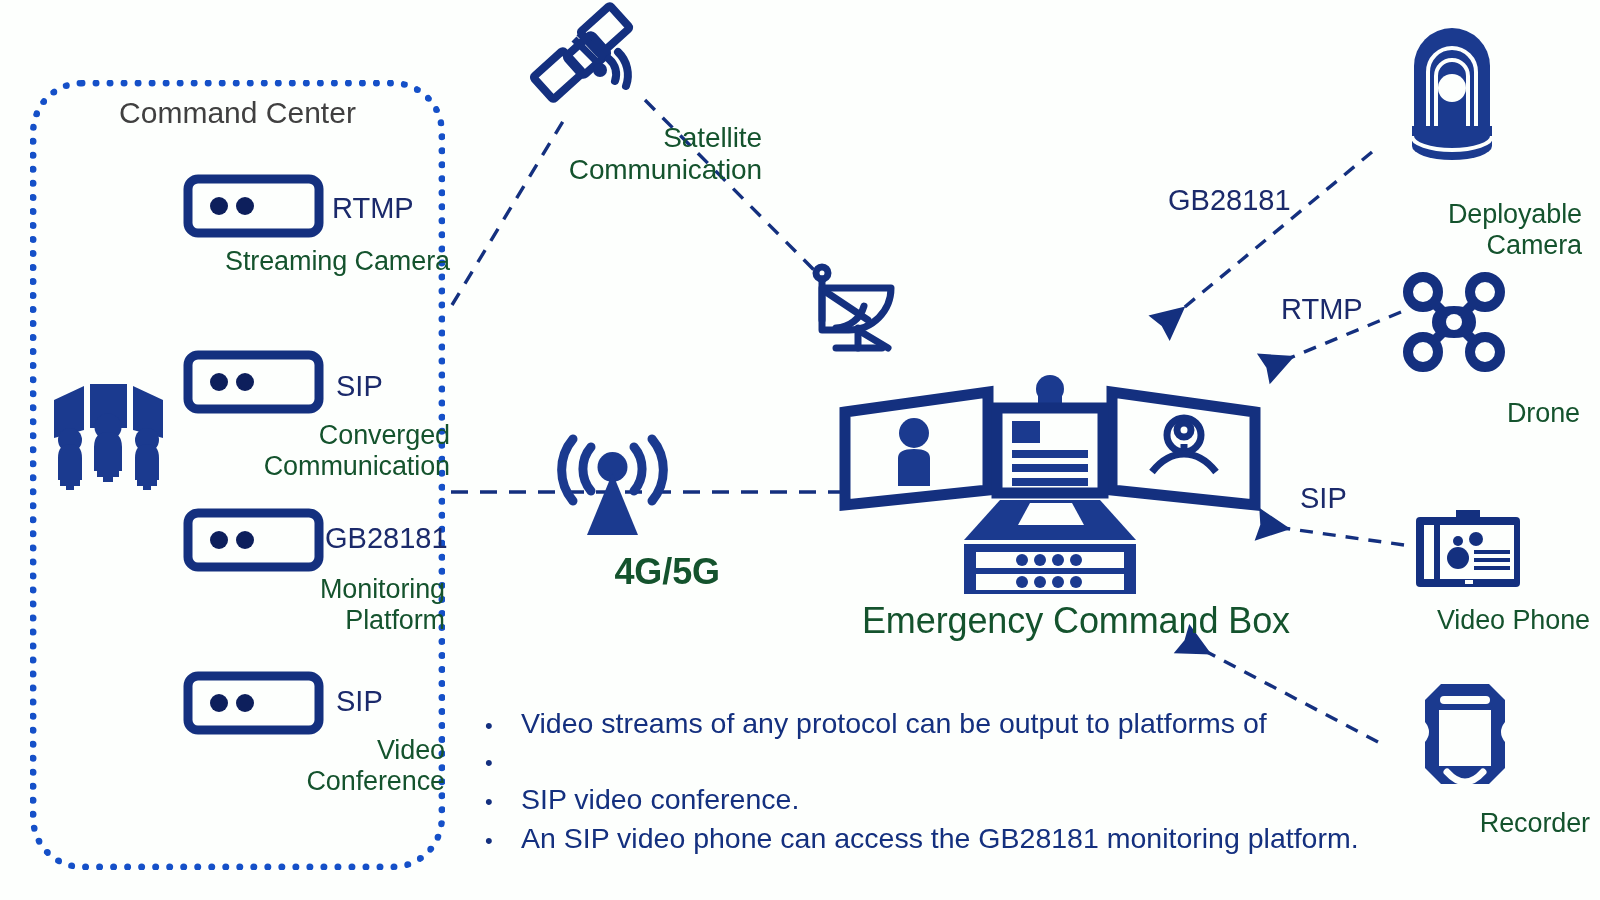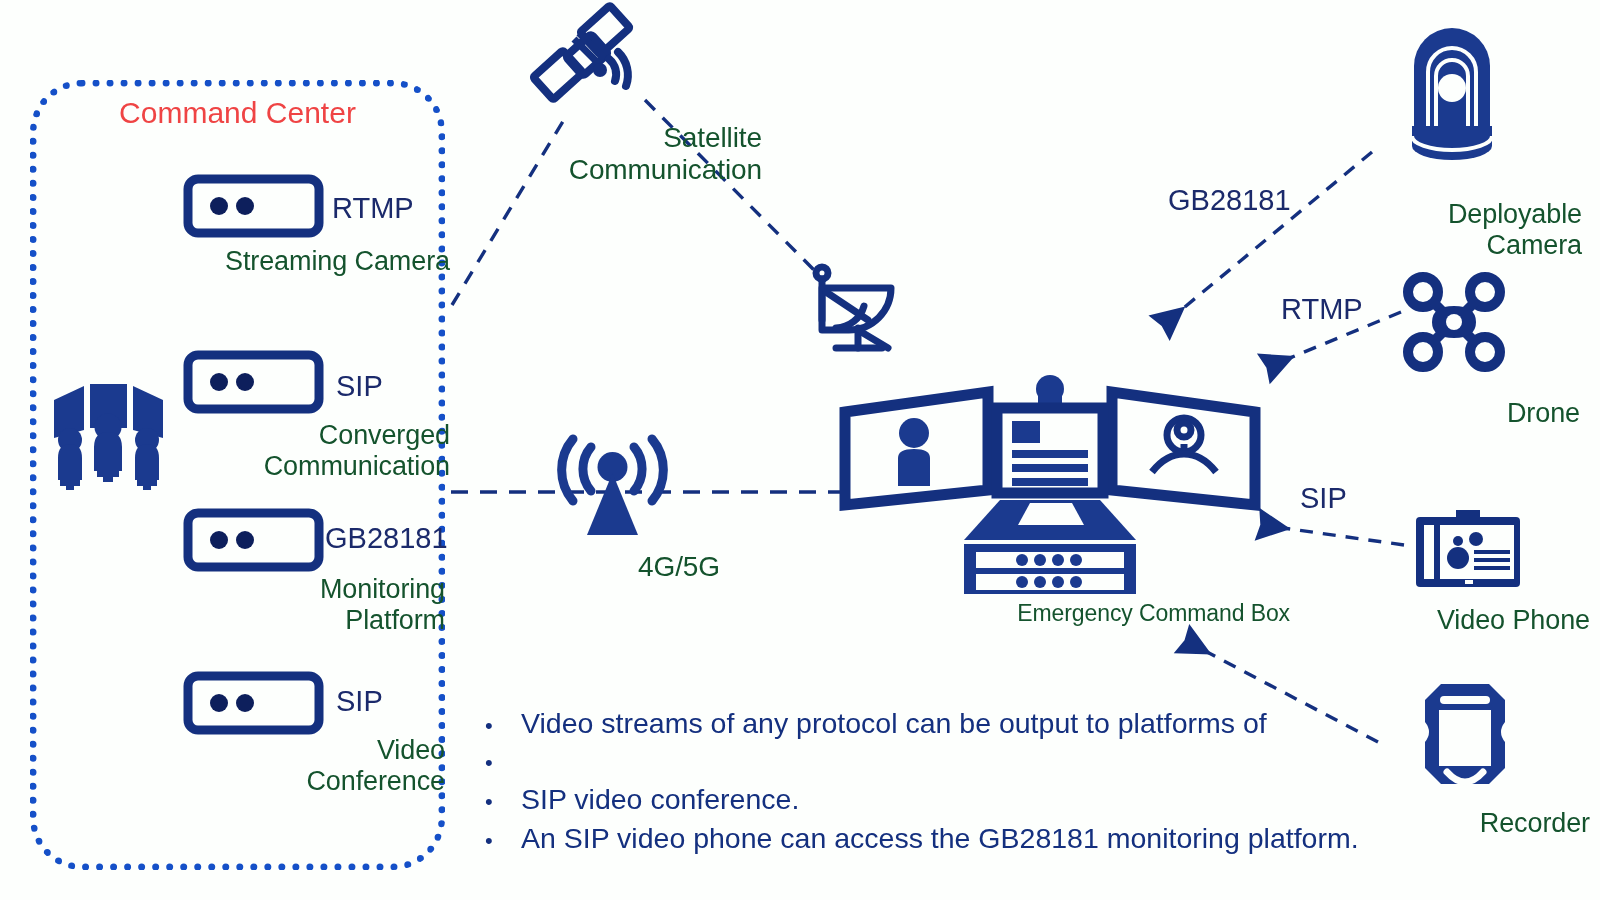--- a/index.html
+++ b/index.html
@@ -46,21 +46,21 @@
     border-radius: 52px;
     box-sizing: border-box;
   }
   #command-center-title {
     position: absolute;
     left: 30px;
     top: 96px;
     width: 415px;
     text-align: center;
     font-size: 30px;
-    color: #ef4444;
+    color: #404040;
   }
 
   
   svg.layer {
     position: absolute;
     left: 0; top: 0;
     width: 1600px;
     height: 900px;
     overflow: visible;
     pointer-events: none;
@@ -209,21 +209,21 @@
       <circle cx="52.5" cy="32" r="15"></circle>
       <path d="M52.5 38 L78 100 L27 100 Z"></path>
     </g>
     <g fill="none" stroke="#1b3a8f" stroke-width="9" stroke-linecap="round">
       <path d="M31 12 a34 34 0 0 0 0 44"></path>
       <path d="M13 4 a48 48 0 0 0 0 62"></path>
       <path d="M74 12 a34 34 0 0 1 0 44"></path>
       <path d="M92 4 a48 48 0 0 1 0 62"></path>
     </g>
   </svg>
-  <div class="lbl" style="left:500px; top:551px; width:220px; font-size:28px;">4G/5G</div>
+  <div class="lbl" style="left:500px; top:551px; width:220px; font-size:36px;font-weight:bold;">4G/5G</div>
 
   <svg class="icon-svg" style="left:840px; top:378px;" width="420" height="218" viewBox="0 0 420 218">
     <g fill="#1b3a8f">
 
       <path d="M5 34 L148 14 L148 112 L5 127 Z" fill="none" stroke="#14307f" stroke-width="11"></path>
       <circle cx="74" cy="55" r="15"></circle>
       <path d="M58 80 q0-9 16-9 q16 0 16 9 l0 28 l-32 0 Z"></path>
 
       <path d="M415 34 L272 14 L272 112 L415 127 Z" fill="none" stroke="#14307f" stroke-width="11"></path>
       <g fill="none" stroke="#14307f" stroke-width="7">
@@ -251,21 +251,21 @@
       <circle cx="182" cy="182" r="6"></circle>
       <circle cx="200" cy="182" r="6"></circle>
       <circle cx="218" cy="182" r="6"></circle>
       <circle cx="236" cy="182" r="6"></circle>
       <circle cx="182" cy="204" r="6"></circle>
       <circle cx="200" cy="204" r="6"></circle>
       <circle cx="218" cy="204" r="6"></circle>
       <circle cx="236" cy="204" r="6"></circle>
     </g>
   </svg>
-  <div class="lbl" style="left:810px; top:600px; width:480px; font-size:23px;">Emergency Command Box</div>
+  <div class="lbl" style="left:810px; top:600px; width:480px; font-size:36px;">Emergency Command Box</div>
 
   <svg class="icon-svg" style="left:1398px; top:52px;" width="108" height="108" viewBox="0 0 108 108">
     <g fill="#1b3a8f">
       <path d="M16 14 a38 38 0 0 1 76 0 L92 78 L16 78 Z" fill="#1b3a8f"></path>
       <path d="M30 20 a24 24 0 0 1 48 0 L78 78 L30 78 Z" fill="none" stroke="#fdfffd" stroke-width="4"></path>
       <path d="M38 24 a16 16 0 0 1 32 0 L70 78 L38 78 Z" fill="none" stroke="#fdfffd" stroke-width="4"></path>
       <circle cx="54" cy="36" r="14" fill="#fdfffd"></circle>
       <path d="M14 74 L94 74 L94 94 a40 14 0 0 1 -80 0 Z"></path>
       <path d="M14 84 a40 14 0 0 0 80 0" fill="none" stroke="#fdfffd" stroke-width="4"></path>
     </g>

